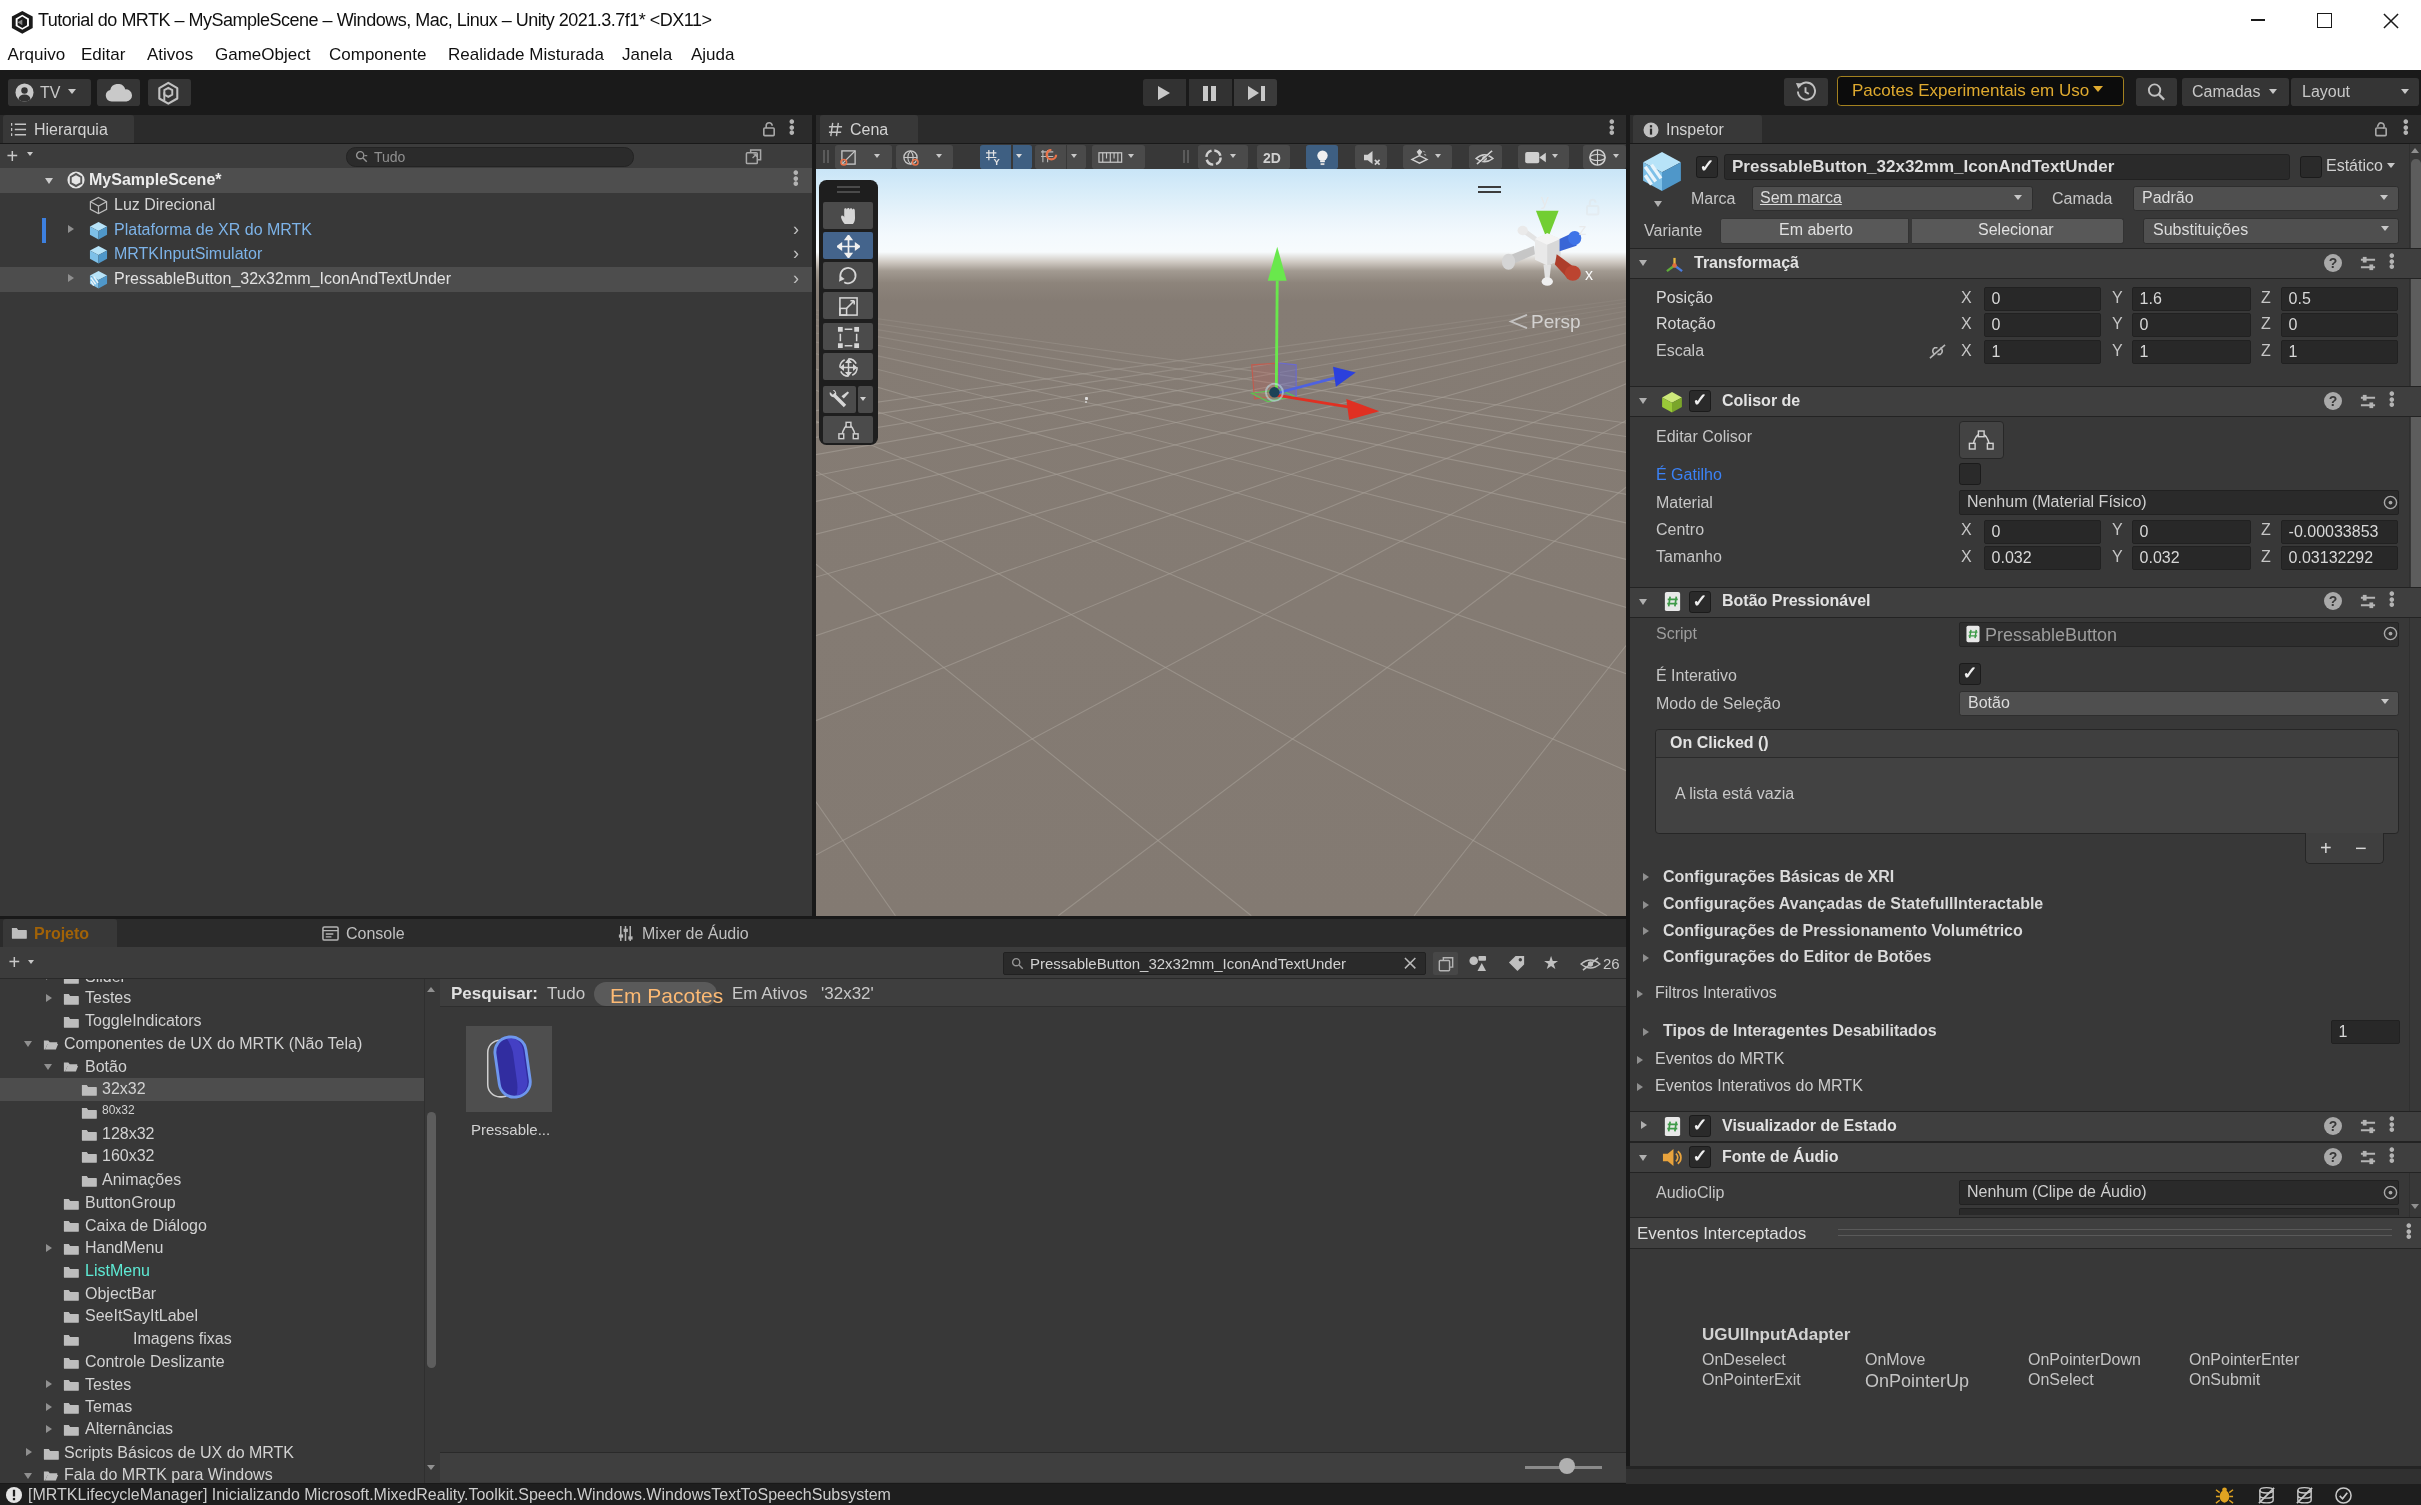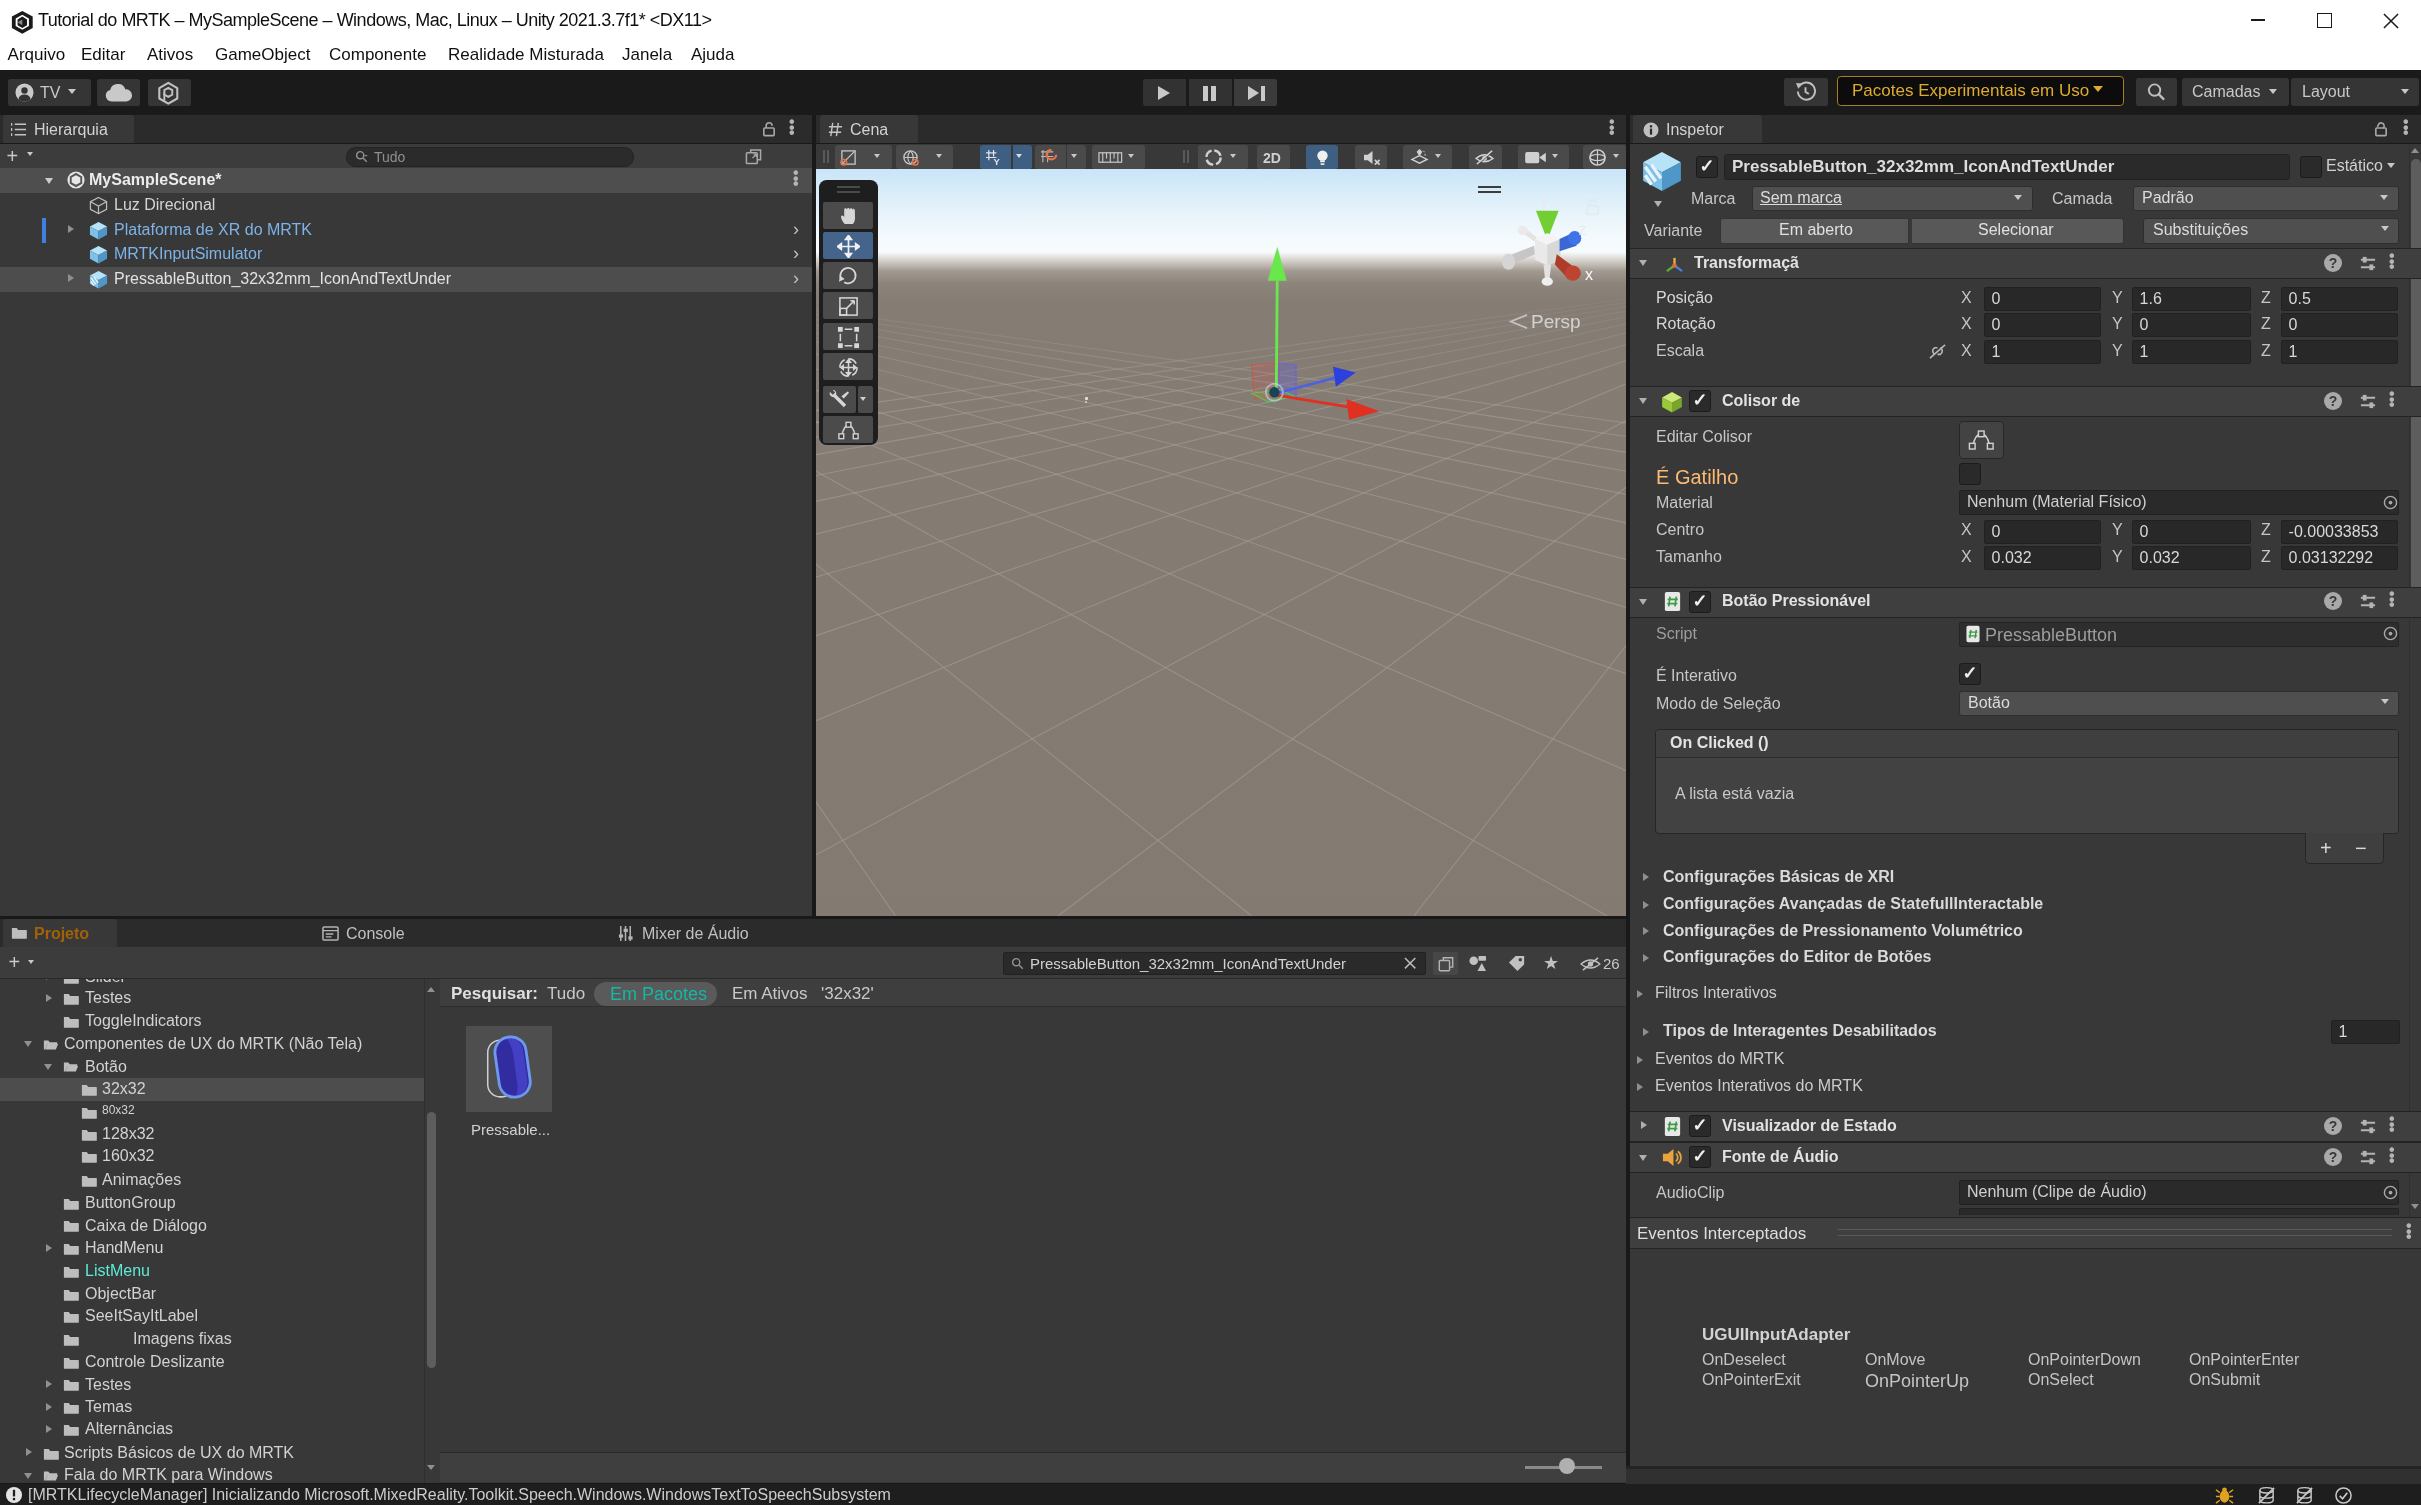--- a/index.html
+++ b/index.html
@@ -553,21 +553,21 @@
   </svg>
 <div class="dots" style="left:2389px;top:391px;color:#b4b4b4;">•<br>•<br>•</div>
 <div class="t" style="left:1656px;top:428px;font-size:16px;color:#c6c6c6;font-weight:normal;">Editar Colisor</div>
 <div class="a" style="left:1959px;top:421px;width:45px;height:38px;background:#434343;border:0.9px solid #272727;border-radius:3.8px;"></div>
 <svg class="a" style="left:1968px;top:429px" width="26.5" height="23" viewBox="0 0 28 24">
     <path d="M5 18 C7 8 11 5 14 5 C17 5 21 8 23 18" fill="none" stroke="#d2d2d2" stroke-width="1.6"></path>
     <rect x="11" y="2" width="6" height="6" fill="#434343" stroke="#d2d2d2" stroke-width="1.5"></rect>
     <rect x="1.5" y="15" width="6" height="6" fill="#434343" stroke="#d2d2d2" stroke-width="1.5"></rect>
     <rect x="20.5" y="15" width="6" height="6" fill="#434343" stroke="#d2d2d2" stroke-width="1.5"></rect>
   </svg>
-<div class="t" style="left:1656px;top:466px;font-size:20px;color:#fdba74;font-weight:normal;">É Gatilho</div>
+<div class="t" style="left:1656px;top:466px;font-size:16px;color:#3b82f6;font-weight:normal;">É Gatilho</div>
 <div class="chk" style="left:1959px;top:463px;"></div>
 <div class="t" style="left:1656px;top:494px;font-size:16px;color:#c6c6c6;font-weight:normal;">Material</div>
 <div class="a" style="left:1959px;top:490px;width:440px;height:24.6px;background:#2a2a2a;border:0.9px solid #212121;border-radius:1.9px;"></div>
 <div class="t" style="left:1967px;top:493px;font-size:16px;color:#cfcfcf;font-weight:normal;">Nenhum (Material Físico)</div>
 <svg class="a" style="left:2383px;top:495px" width="15" height="15" viewBox="0 0 16 16">
     <circle cx="8" cy="8" r="6.5" fill="none" stroke="#a8a8a8" stroke-width="1.5"></circle>
     <circle cx="8" cy="8" r="2" fill="#a8a8a8"></circle>
   </svg>
 <div class="t" style="left:1656px;top:521px;font-size:16px;color:#c6c6c6;font-weight:normal;">Centro</div>
 <div class="t" style="left:1961px;top:521px;font-size:16px;color:#c8c8c8;font-weight:normal;"></div>
@@ -875,21 +875,21 @@
     <div class="t" style="left:64px;top:487px;font-size:16px;color:#d2d2d2;font-weight:normal;">Fala do MRTK para Windows</div>
   </div>
 <div class="a" style="left:424px;top:979px;width:15px;height:504px;background:#383838;border-left:0.9px solid #2f2f2f;"></div>
 <div class="a" style="left:427px;top:987px;width:0;height:0;border-left:4.7px solid transparent;border-right:4.7px solid transparent;border-bottom:5.7px solid #909090;"></div>
 <div class="a" style="left:427px;top:1112px;width:8.5px;height:256px;background:#5d5d5d;border-radius:4.7px;"></div>
 <div class="a" style="left:427px;top:1465px;width:0;height:0;border-left:4.7px solid transparent;border-right:4.7px solid transparent;border-top:5.7px solid #909090;"></div>
 <div class="a" style="left:440px;top:979px;width:1186px;height:28px;background:#3e3e3e;border-bottom:0.9px solid #2e2e2e;"></div>
 <div class="t" style="left:451px;top:984px;font-size:17px;color:#e0e0e0;font-weight:bold;">Pesquisar:</div>
 <div class="t" style="left:547px;top:984px;font-size:17px;color:#c8c8c8;font-weight:normal;">Tudo</div>
 <div class="a" style="left:594px;top:982px;width:123px;height:24px;background:#5a5a5a;border-radius:12.3px;"></div>
-<div class="t" style="left:610px;top:984px;font-size:18px;color:#14b8a6;font-weight:normal;">Em Pacotes</div>
+<div class="t" style="left:610px;top:984px;font-size:21px;color:#fdba74;font-weight:normal;">Em Pacotes</div>
 <div class="t" style="left:732px;top:984px;font-size:17px;color:#c8c8c8;font-weight:normal;">Em Ativos</div>
 <div class="t" style="left:821px;top:984px;font-size:17px;color:#c8c8c8;font-weight:normal;">'32x32'</div>
 <div class="a" style="left:466px;top:1026px;width:86px;height:86px;background:#4e4e4e;"></div>
 <svg class="a" style="left:466px;top:1026px" width="86" height="86" viewBox="0 0 91 91">
 <rect x="23" y="15" width="28" height="60" rx="13" fill="none" stroke="#cfcfcf" stroke-width="1.6"></rect>
 <g transform="rotate(-8 45 45)">
       <rect x="33" y="12" width="33" height="64" rx="16" fill="#312da0"></rect>
 <path d="M47 12 a16 16 0 0 1 16 16 V60 a16 16 0 0 1 -14 15.8 a42 42 0 0 0 3 -16 V28 a44 44 0 0 0 -5 -16z" fill="#4440c4"></path>
 <rect x="33" y="12" width="33" height="64" rx="16" fill="none" stroke="#6e97ee" stroke-width="3"></rect>
     </g>

